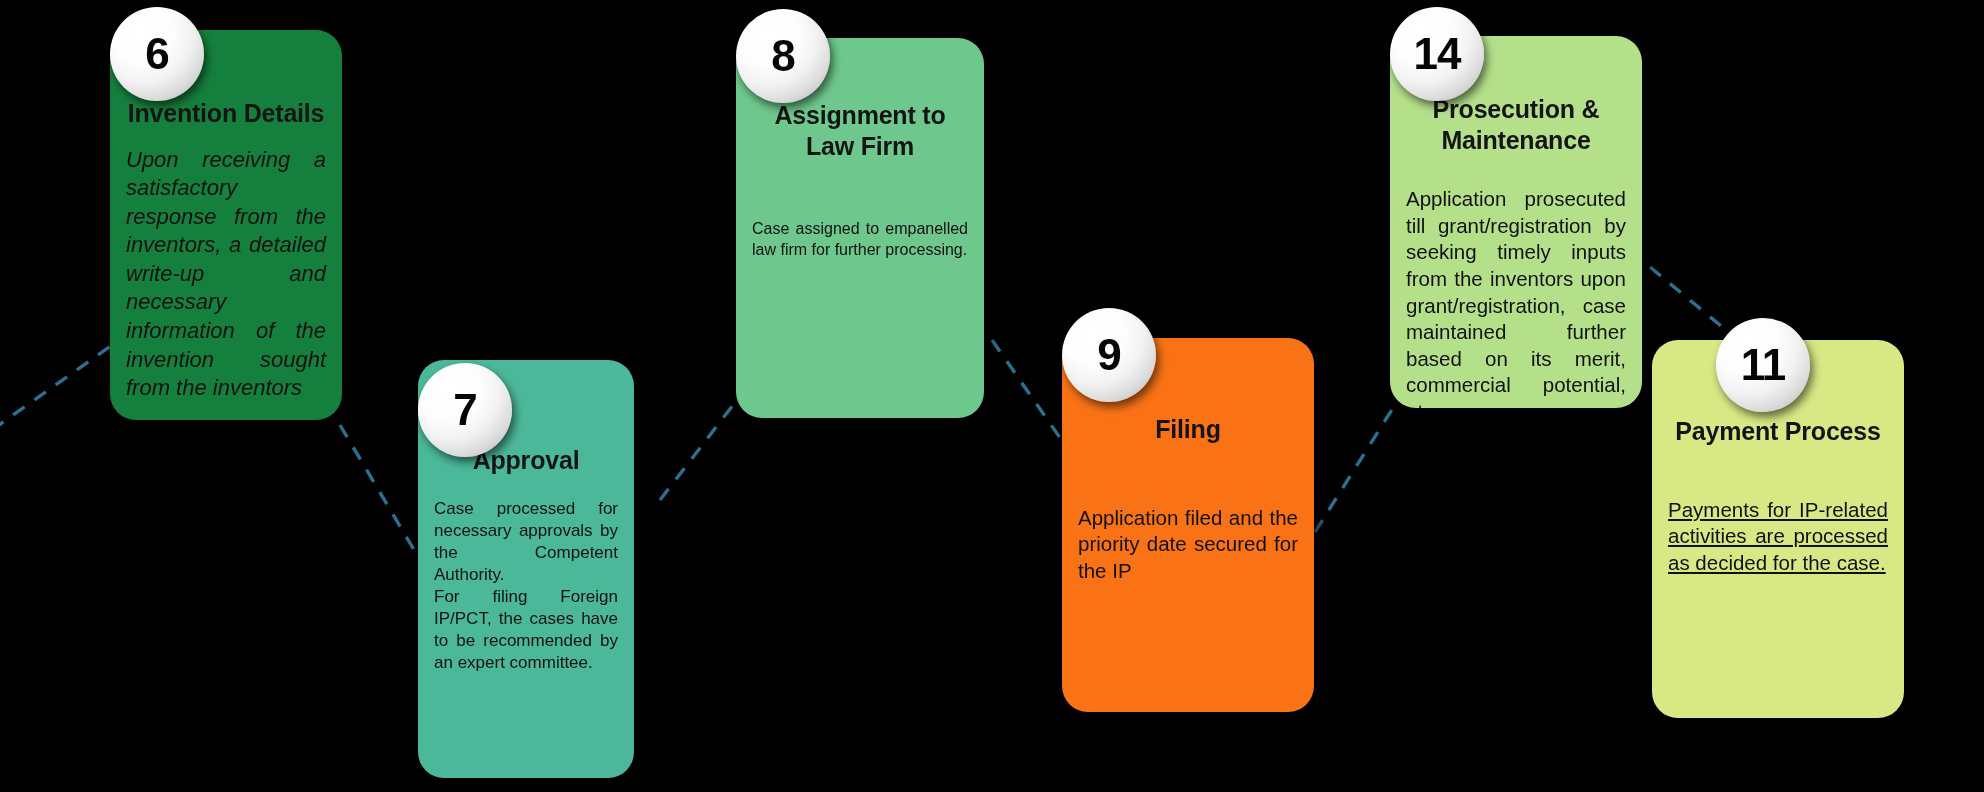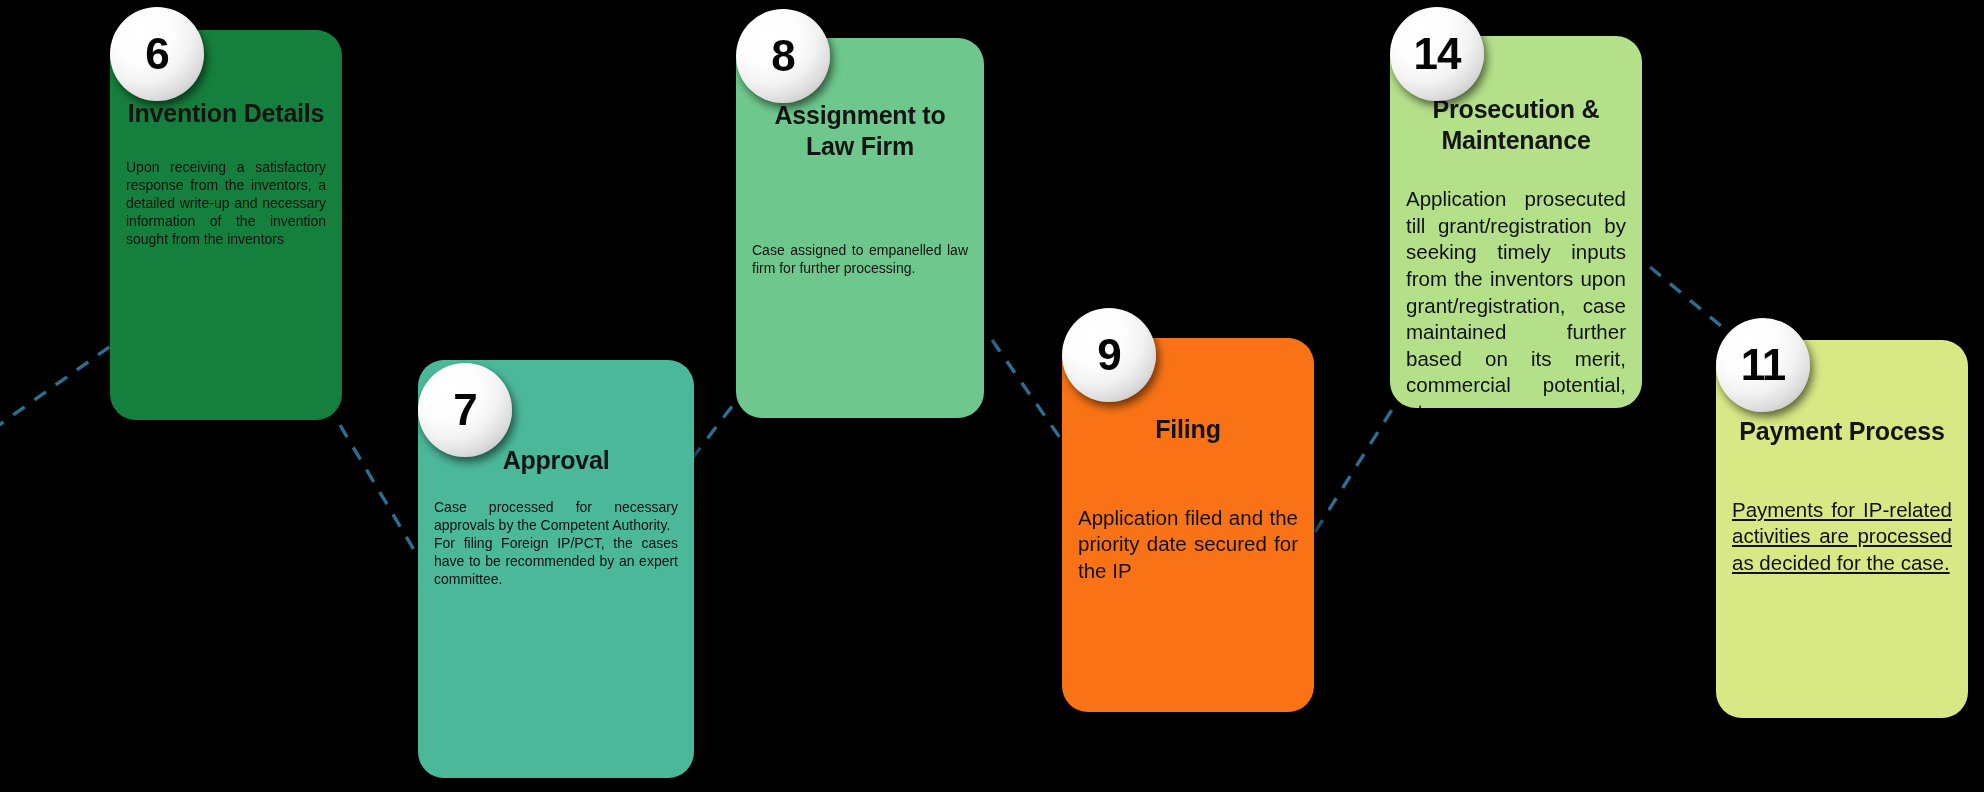--- a/index.html
+++ b/index.html
@@ -90,38 +90,38 @@
       <line x1="340" y1="425" x2="420" y2="560"></line>
       <line x1="660" y1="500" x2="740" y2="396"></line>
       <line x1="992" y1="340" x2="1072" y2="455"></line>
       <line x1="1315" y1="532" x2="1398" y2="400"></line>
       <line x1="1650" y1="267" x2="1762" y2="360"></line>
     </g>
   </svg>
 
   <div class="card" style="left:110px; top:30px; width:232px; height:390px; background:#15803d;">
     <div class="card-title" style="font-size:25px; margin-top:68px;">Invention Details</div>
-    <div class="card-body" style="font-size:14px; margin-top:29px;">Upon receiving a satisfactory response from the inventors, a detailed write-up and necessary information of the invention sought from the inventors</div>
+    <div class="card-body" style="font-size:22px; margin-top:17px;font-style:italic;">Upon receiving a satisfactory response from the inventors, a detailed write-up and necessary information of the invention sought from the inventors</div>
   </div>
   <div class="badge" style="left:110px; top:7px; width:94px; height:94px;">
     <span style="font-size:44px;">6</span>
   </div>
 
-  <div class="card" style="left:418px; top:360px; width:276px; height:418px; background:#4cb89a;">
+  <div class="card" style="left:418px; top:360px; width:216px; height:418px; background:#4cb89a;">
     <div class="card-title" style="font-size:25px; margin-top:85px;">Approval</div>
-    <div class="card-body" style="font-size:14px; margin-top:22px;">Case processed for necessary approvals by the Competent Authority.
+    <div class="card-body" style="font-size:17px; margin-top:22px;">Case processed for necessary approvals by the Competent Authority.
 For filing Foreign IP/PCT, the cases have to be recommended by an expert committee.</div>
   </div>
   <div class="badge" style="left:418px; top:363px; width:94px; height:94px;">
     <span style="font-size:44px;">7</span>
   </div>
 
   <div class="card" style="left:736px; top:38px; width:248px; height:380px; background:#6ec88d;">
     <div class="card-title" style="font-size:25px; margin-top:62px;">Assignment to Law Firm</div>
-    <div class="card-body" style="font-size:14px; margin-top:80px;">Case assigned to empanelled law firm for further processing.</div>
+    <div class="card-body" style="font-size:16px; margin-top:58px;">Case assigned to empanelled law firm for further processing.</div>
   </div>
   <div class="badge" style="left:736px; top:9px; width:94px; height:94px;">
     <span style="font-size:44px;">8</span>
   </div>
 
   <div class="card" style="left:1062px; top:338px; width:252px; height:374px; background:#f97316;">
     <div class="card-title" style="font-size:25px; margin-top:76px;">Filing</div>
     <div class="card-body" style="font-size:20.5px; margin-top:60px;">Application filed and the priority date secured for the IP</div>
   </div>
   <div class="badge" style="left:1062px; top:308px; width:94px; height:94px;">
@@ -129,21 +129,21 @@
   </div>
 
   <div class="card" style="left:1390px; top:36px; width:252px; height:372px; background:#b5e08a;">
     <div class="card-title" style="font-size:25px; margin-top:58px;">Prosecution &amp; Maintenance</div>
     <div class="card-body" style="font-size:20.5px; margin-top:31px;">Application prosecuted till grant/registration by seeking timely inputs from the inventors upon grant/registration, case maintained further based on its merit, commercial potential, etc.</div>
   </div>
   <div class="badge" style="left:1390px; top:7px; width:94px; height:94px;">
     <span style="font-size:44px;">14</span>
   </div>
 
-  <div class="card" style="left:1716px; top:340px; width:252px; height:378px; background:#d7e884;">
+  <div class="card" style="left:1652px; top:340px; width:252px; height:378px; background:#d7e884;">
     <div class="card-title" style="font-size:25px; margin-top:76px;">Payment Process</div>
     <div class="card-body" style="font-size:20.5px; margin-top:50px;text-decoration:underline;">Payments for IP-related activities are processed as decided for the case.</div>
   </div>
   <div class="badge" style="left:1716px; top:318px; width:94px; height:94px;">
     <span style="font-size:44px;">11</span>
   </div>
 
 </div>
 
 </body></html>

